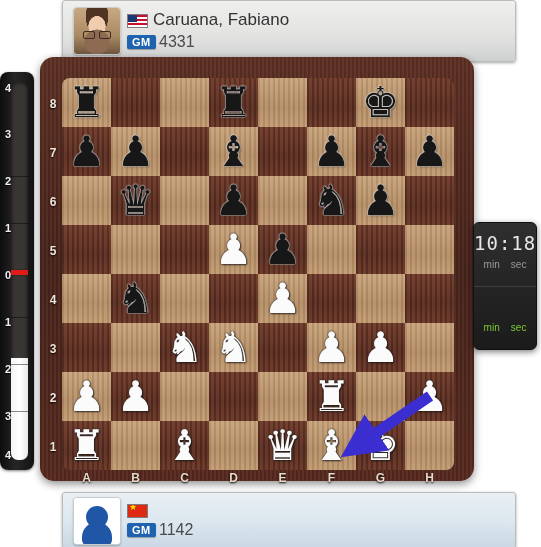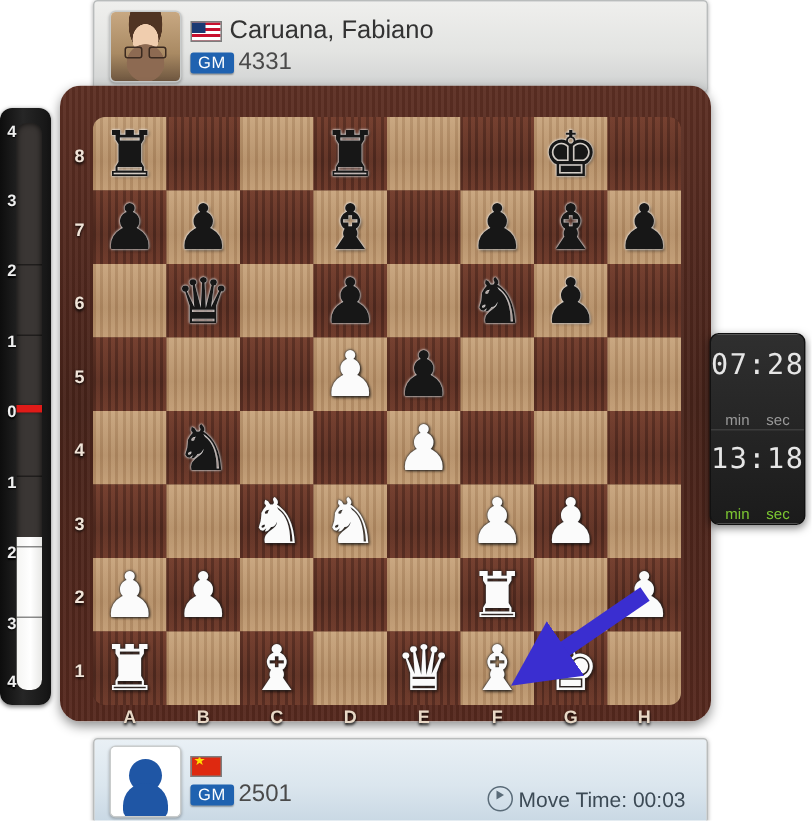--- a/index.html
+++ b/index.html
@@ -17,21 +17,21 @@
               background:linear-gradient(90deg,#f4f4f2,#ffffff 55%,#e8e8e6);}
   .eval-tick-line{position:absolute;left:0;width:100%;height:1px;background:rgba(0,0,0,.45);}
   #eval-zero-marker{position:absolute;left:11px;width:17px;height:5px;
               background:#e01b18;box-shadow:0 0 2px rgba(0,0,0,.6);}
   .eval-label{position:absolute;left:1px;width:10px;text-align:right;
               color:#efefef;font-size:11px;font-weight:bold;
               text-shadow:0 1px 1px #000;line-height:10px;}
 
   
   .player-panel{position:absolute;background:linear-gradient(180deg,#f2f2f0,#d9dbdb);
-        border:1px solid #b9bcbc;border-radius:3px;box-shadow:0 1px 3px rgba(0,0,0,.35);}
+        border:1px solid #b9bcbc;border-radius:3px;box-shadow:0 1px 3px rgba(0,0,0,.35);padding-left:44px;}
   #top-player-panel{left:62px;top:0px;width:408px;height:60px;
         background:linear-gradient(180deg,#efefed 0%,#e3e4e2 55%,#cfd1d1 100%);}
   #bottom-player-panel{left:62px;top:492px;width:408px;height:55px;
         background:linear-gradient(180deg,#e9f0f5 0%,#dbe6ee 55%,#c9d8e4 100%);}
   .avatar-frame{position:absolute;left:10px;top:6px;width:46px;height:46px;
         background:#fff;border:1px solid #c9cccc;border-radius:4px;overflow:hidden;
         box-shadow:0 1px 2px rgba(0,0,0,.25);}
   #bottom-player-panel .avatar-frame{top:4px;height:46px;}
   .avatar-photo{width:100%;height:100%;
         background:
@@ -52,21 +52,21 @@
   .player-name{position:absolute;left:90px;top:9px;font-size:17px;color:#333333;}
   #bottom-player-panel .player-name{top:7px;}
   .flag{position:absolute;left:64px;top:13px;width:21px;height:14px;
         border:1px solid #7d7d7d;box-sizing:border-box;overflow:hidden;}
   #bottom-player-panel .flag{top:11px;}
   .flag-us{background:repeating-linear-gradient(180deg,#c8102e 0 2px,#ffffff 2px 4px);}
   .flag-us:before{content:"";position:absolute;left:0;top:0;width:9px;height:7px;background:#1b3a73;}
   .flag-cn{background:#de2910;}
   .flag-cn:before{content:"★";position:absolute;left:1px;top:-4px;color:#ffde00;font-size:9px;line-height:12px;}
   .gm-badge{position:absolute;left:64px;top:34px;background:#1f62b0;color:#fff;
-        font-size:11px;font-weight:normal;padding:1px 5px;border-radius:2px;letter-spacing:.5px;
+        font-size:11px;font-weight:bold;padding:1px 5px;border-radius:2px;letter-spacing:.5px;
         box-shadow:0 1px 1px rgba(0,0,0,.3);}
   #bottom-player-panel .gm-badge{top:30px;}
   .rating{position:absolute;left:96px;top:32px;font-size:16px;color:#4a4a4a;}
   #bottom-player-panel .rating{top:28px;}
   #move-time-row{position:absolute;right:14px;top:31px;font-size:14px;color:#3c4a55;}
   #move-time-icon{display:inline-block;width:15px;height:15px;border:1.6px solid #5a6b78;
         border-radius:50%;position:relative;vertical-align:-3px;margin-right:4px;}
   #move-time-icon:before{content:"";position:absolute;left:5px;top:2px;
         border-left:5px solid #5a6b78;border-top:3px solid transparent;border-bottom:3px solid transparent;}
 
@@ -102,21 +102,21 @@
         background:linear-gradient(180deg,#2f2f2f,#1b1b1b);border-radius:6px;
         box-shadow:0 2px 6px rgba(0,0,0,.5);border:1px solid #111;}
   .clock{position:absolute;left:0;width:100%;height:63px;}
   .clock.top{top:0;border-bottom:1px solid #3d3d3d;}
   .clock.bottom{top:63px;}
   .clock-time{position:absolute;left:0;top:9px;width:100%;text-align:center;
         font-family:"DejaVu Sans Mono","Liberation Mono",monospace;
         font-size:19px;letter-spacing:1px;color:#e6e6e6;}
   .clock-units{position:absolute;left:0;top:36px;width:100%;
         display:flex;justify-content:space-around;padding:0 4px;box-sizing:border-box;
-        font-size:10px;margin-top:16px;}
+        font-size:10px;}
   .u-gray{color:#9a9a9a;} .u-green{color:#7dc832;}
 </style>
 </head>
 <body>
 
 <div id="eval-bar">
   <div id="eval-track">
     <div id="eval-white-fill"></div>
     <div class="eval-tick-line" style="top:94px"></div>
     <div class="eval-tick-line" style="top:141px"></div>
@@ -270,38 +270,34 @@
       <marker id="ah" markerWidth="4" markerHeight="4" refX="2.2" refY="2" orient="auto">
         <path d="M0,0 L4,2 L0,4 z" fill="#3a2ed0"></path>
       </marker>
     </defs>
     <line x1="368" y1="318" x2="295" y2="368" stroke="#3a2ed0" stroke-width="11" marker-end="url(#ah)" stroke-linecap="butt"></line>
   </svg>
 </div>
 
 <div id="clock-panel">
   <div class="clock top">
-    <div class="clock-time">07:28</div>
+    <div class="clock-time">10:18</div>
     <div class="clock-units">
       <span class="u-gray">min</span>
       <span class="u-gray">sec</span>
     </div>
   </div>
   <div class="clock bottom">
-    <div class="clock-time">13:18</div>
     <div class="clock-units">
       <span class="u-green">min</span>
       <span class="u-green">sec</span>
     </div>
   </div>
 </div>
 
 <div id="bottom-player-panel" class="player-panel">
   <div class="avatar-frame">
     <div class="avatar-silhouette"></div>
   </div>
   <div class="flag flag-cn"></div>
   <div class="gm-badge">GM</div>
-  <div class="rating">2501</div>
-  <div id="move-time-row">
-    <span id="move-time-icon"></span><span>Move Time: 00:03</span>
-  </div>
+  <div class="rating">1142</div>
 </div>
 
 </body></html>

